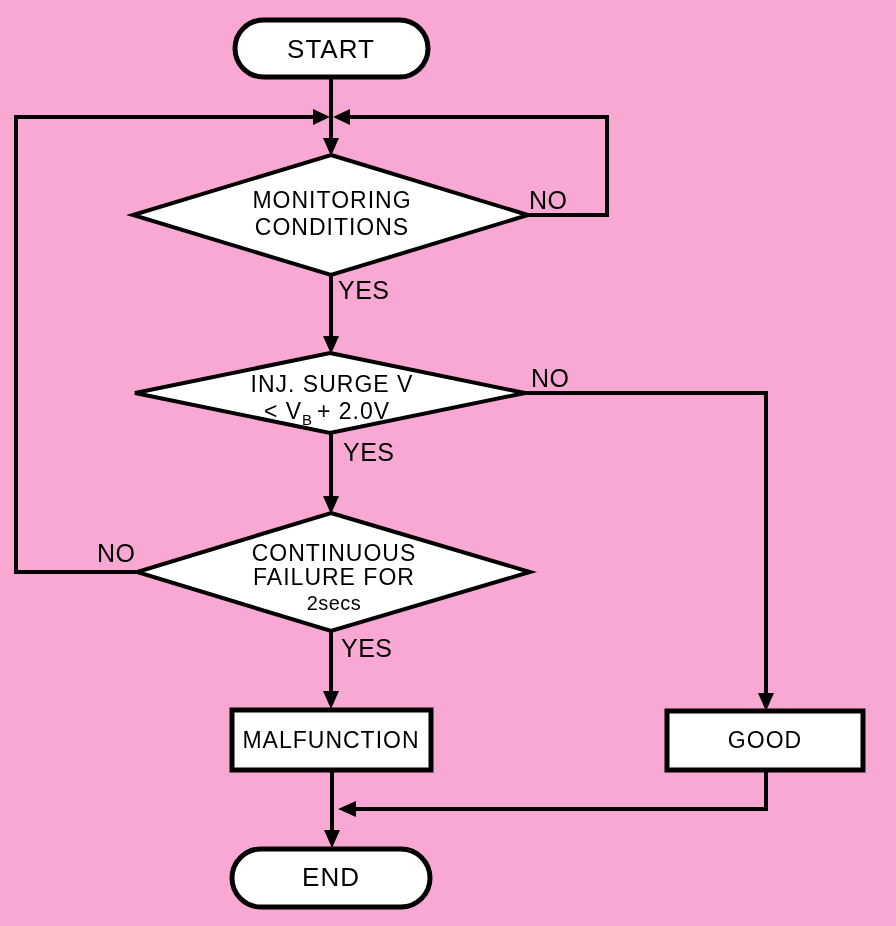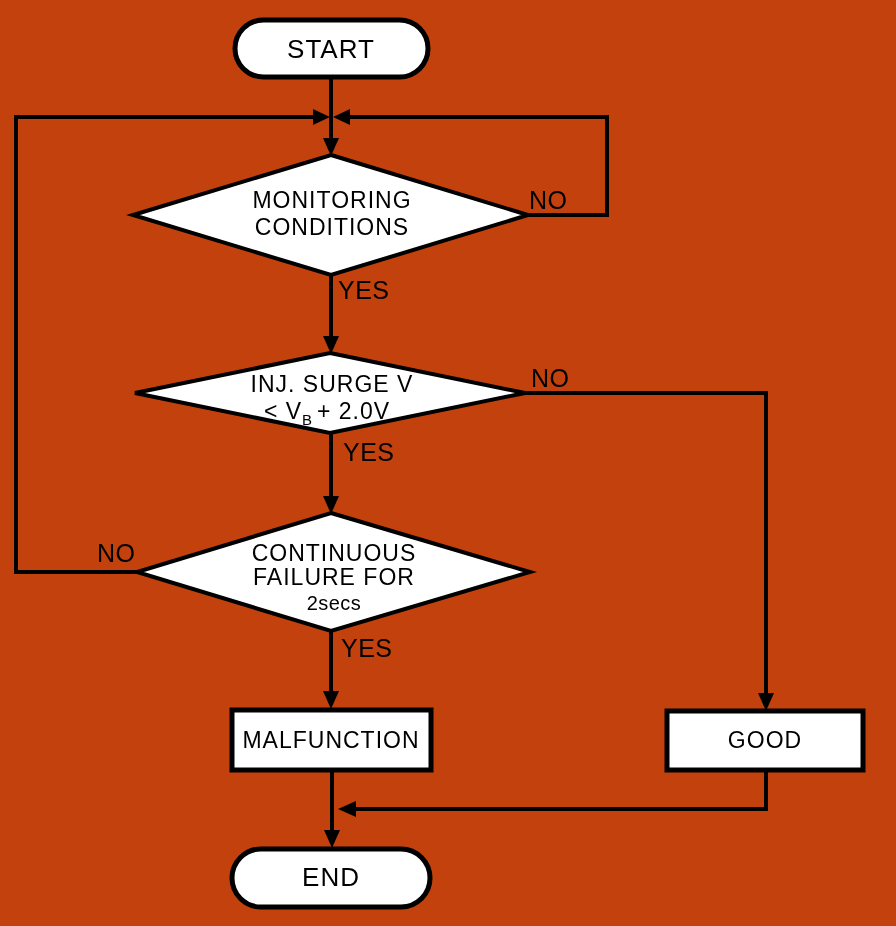--- a/index.html
+++ b/index.html
@@ -3,21 +3,21 @@
 <meta charset="utf-8">
 <style>
   html, body { margin: 0; padding: 0; }
   body {
     background: #ffffff;
     width: 896px;
     height: 926px;
     overflow: hidden;
     font-family: "Liberation Sans", "DejaVu Sans", sans-serif;
   }
-  .stage { width: 896px; height: 926px; background: #c2410c; position: relative; }
+  .stage { width: 896px; height: 926px; background: #f9a8d4; position: relative; }
   svg { display: block; }
   .edge {
     fill: none;
     stroke: #000000;
     stroke-width: 4;
     stroke-linejoin: miter;
     stroke-linecap: butt;
   }
   .shape { fill: #ffffff; stroke: #000000; }
   .diamond { stroke-width: 4; }

